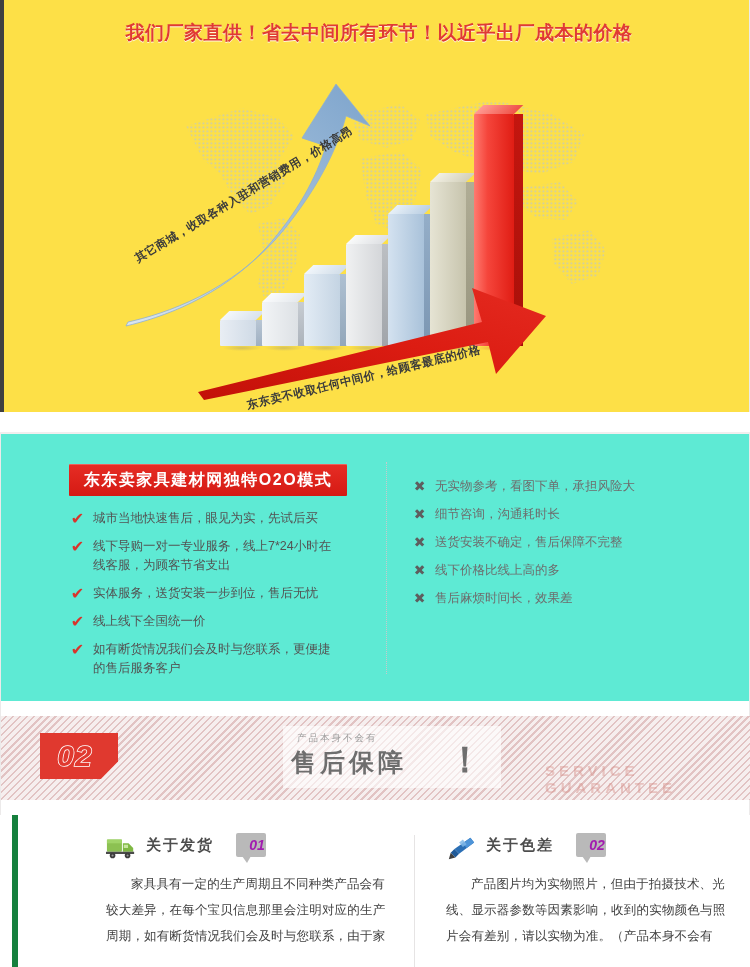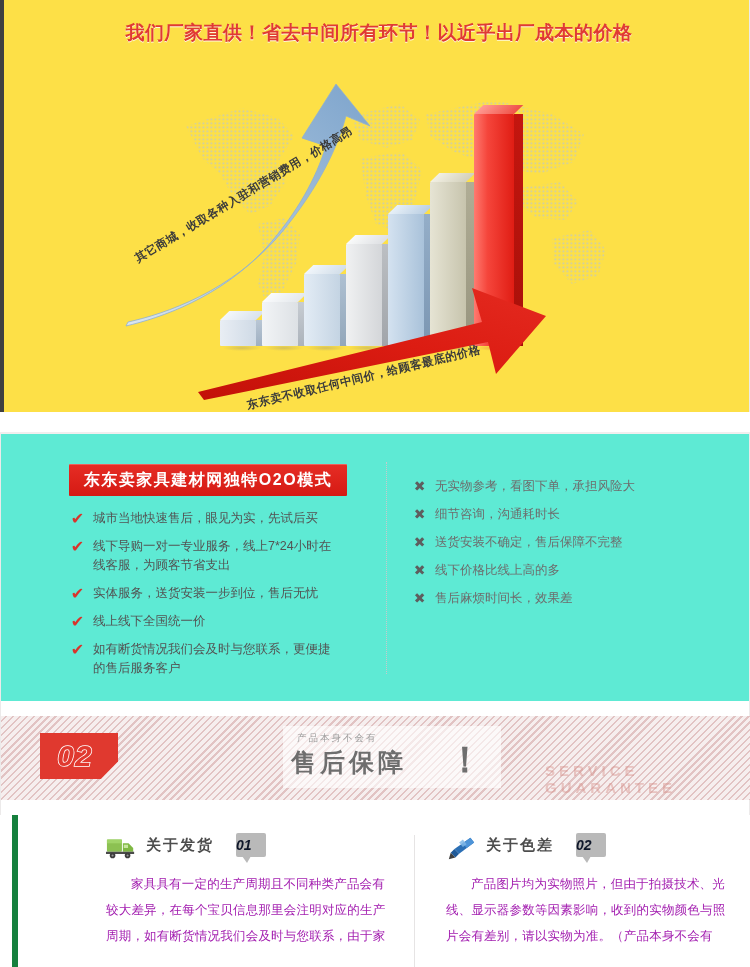--- a/index.html
+++ b/index.html
@@ -346,31 +346,31 @@
     width: 0; height: 0;
     border-left: 5px solid transparent;
     border-right: 4px solid transparent;
     border-top: 7px solid #b9b9b9;
   }
   .card-badge .bnum {
     position: absolute;
     left: 0; top: 0;
     width: 42px; height: 24px;
     line-height: 24px;
-    text-align: left;
-    color: #0f172a;
+    text-align: center;
+    color: #a21caf;
     font-size: 14px;
     font-weight: bold;
     font-style: italic;
   }
   .card-body {
     margin-top: 4px;
     font-size: 12.5px;
     line-height: 26px;
-    color: #a21caf;
+    color: #404040;
     text-indent: 25px;
     letter-spacing: .2px;
     max-width: 290px;
   }
   #card-divider {
     position: absolute;
     left: 396px; top: 20px;
     width: 0; height: 132px;
     border-left: 1px solid #e6e4e4;
   }

